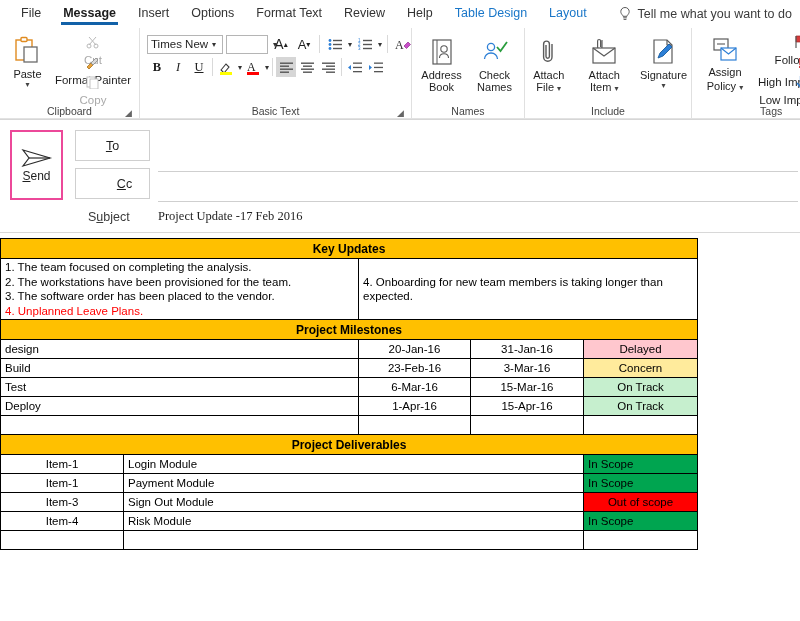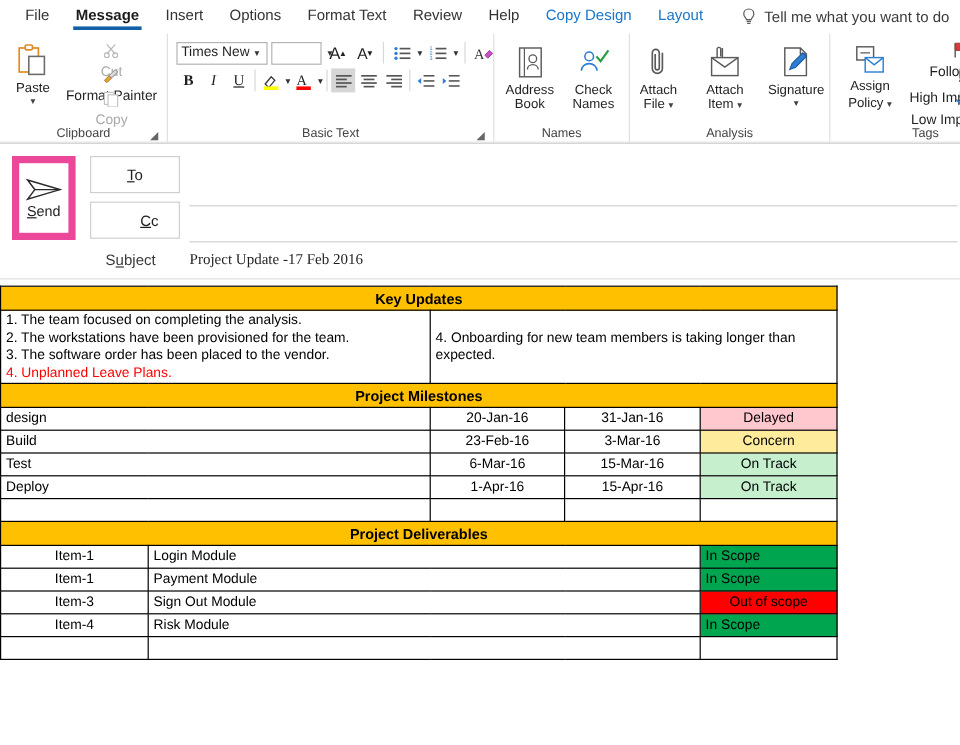--- a/index.html
+++ b/index.html
@@ -142,21 +142,21 @@
   
   .compose {
     height: 113px;
     background: #ffffff;
     position: relative;
     border-bottom: 1px solid #d8d8d8;
   }
   .sendbtn {
     position: absolute; left: 10px; top: 10px;
     width: 53px; height: 70px;
-    border: 6px solid #ec4899; background: #fff;
+    border: 2px solid #ec4899; background: #fff;
     display: flex; flex-direction: column;
     align-items: center; justify-content: center;
     font-size: 12px; color: #1f1f1f;
     cursor: default;
   }
   .fieldbtn {
     position: absolute; left: 75px;
     width: 75px; height: 31px;
     border: 1px solid #cfcfcf; background: #fff;
     display: flex; align-items: center; justify-content: center;
@@ -239,21 +239,21 @@
 <body>
 
 <div class="ribbon-tabs">
   <div class="tab">File</div>
   <div class="tab active">Message</div>
   <div class="tab">Insert</div>
   <div class="tab">Options</div>
   <div class="tab">Format Text</div>
   <div class="tab">Review</div>
   <div class="tab">Help</div>
-  <div class="tab accent">Copy Design</div>
+  <div class="tab accent">Table Design</div>
   <div class="tab accent">Layout</div>
   <div class="tellme">
     <span class="bulb">
       <svg width="14" height="16" viewBox="0 0 14 16">
         <path d="M7 1.5c-2.5 0-4.2 1.9-4.2 4.1 0 1.6 1 2.7 1.7 3.6.3.4.5.8.5 1.1h4c0-.3.2-.7.5-1.1.7-.9 1.7-2 1.7-3.6C11.2 3.4 9.5 1.5 7 1.5z" fill="none" stroke="#5a5a5a" stroke-width="1"></path>
         <path d="M5.2 11.8h3.6M5.6 13.4h2.8" stroke="#5a5a5a" stroke-width="1" fill="none"></path>
       </svg>
     </span>
     <span>Tell me what you want to do</span>
   </div>
@@ -489,21 +489,21 @@
             <path d="M5 2h13l5 5v18H5z" fill="#fff" stroke="#5a5a5a" stroke-width="1.2"></path>
             <path d="M18 2v5h5" fill="none" stroke="#5a5a5a" stroke-width="1.2"></path>
             <path d="M9 20l2-5 9-9 3 3-9 9z" fill="#2d7fd6" stroke="#1a5c9e" stroke-width=".9"></path>
           </svg>
         </span>
         <span>Signature</span>
         <span class="chev">▾</span>
       </div>
     </div>
     <div class="group-label">
-      <span>Analysis</span>
+      <span>Include</span>
     </div>
   </div>
 
   <div class="group" style="width:160px;border-right:none;">
     <div class="group-body">
       <div class="bigbtn" style="width:58px;">
         <span>
           <svg width="28" height="28" viewBox="0 0 28 28">
             <rect x="3" y="3" width="14" height="11" fill="#fff" stroke="#5a5a5a" stroke-width="1.2"></rect>
             <line x1="6" y1="8" x2="14" y2="8" stroke="#5a5a5a" stroke-width="1.1"></line>

